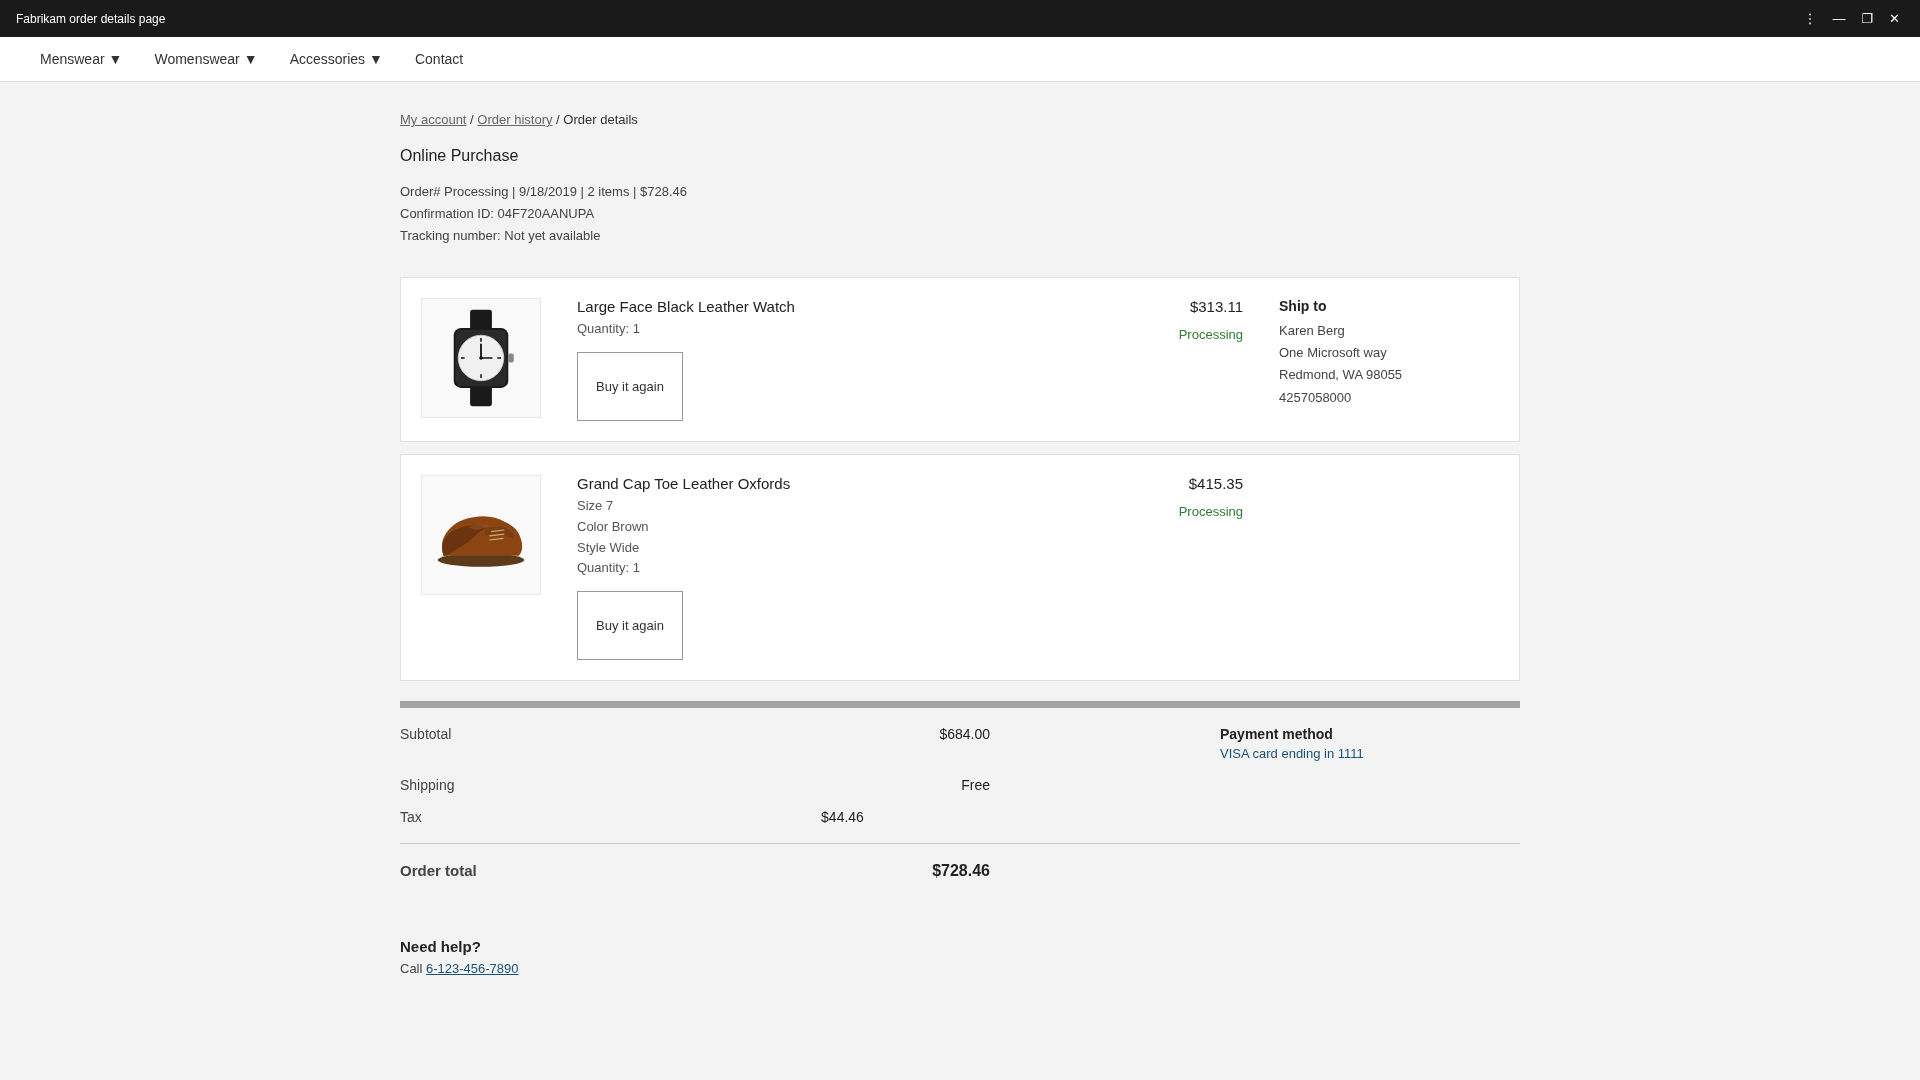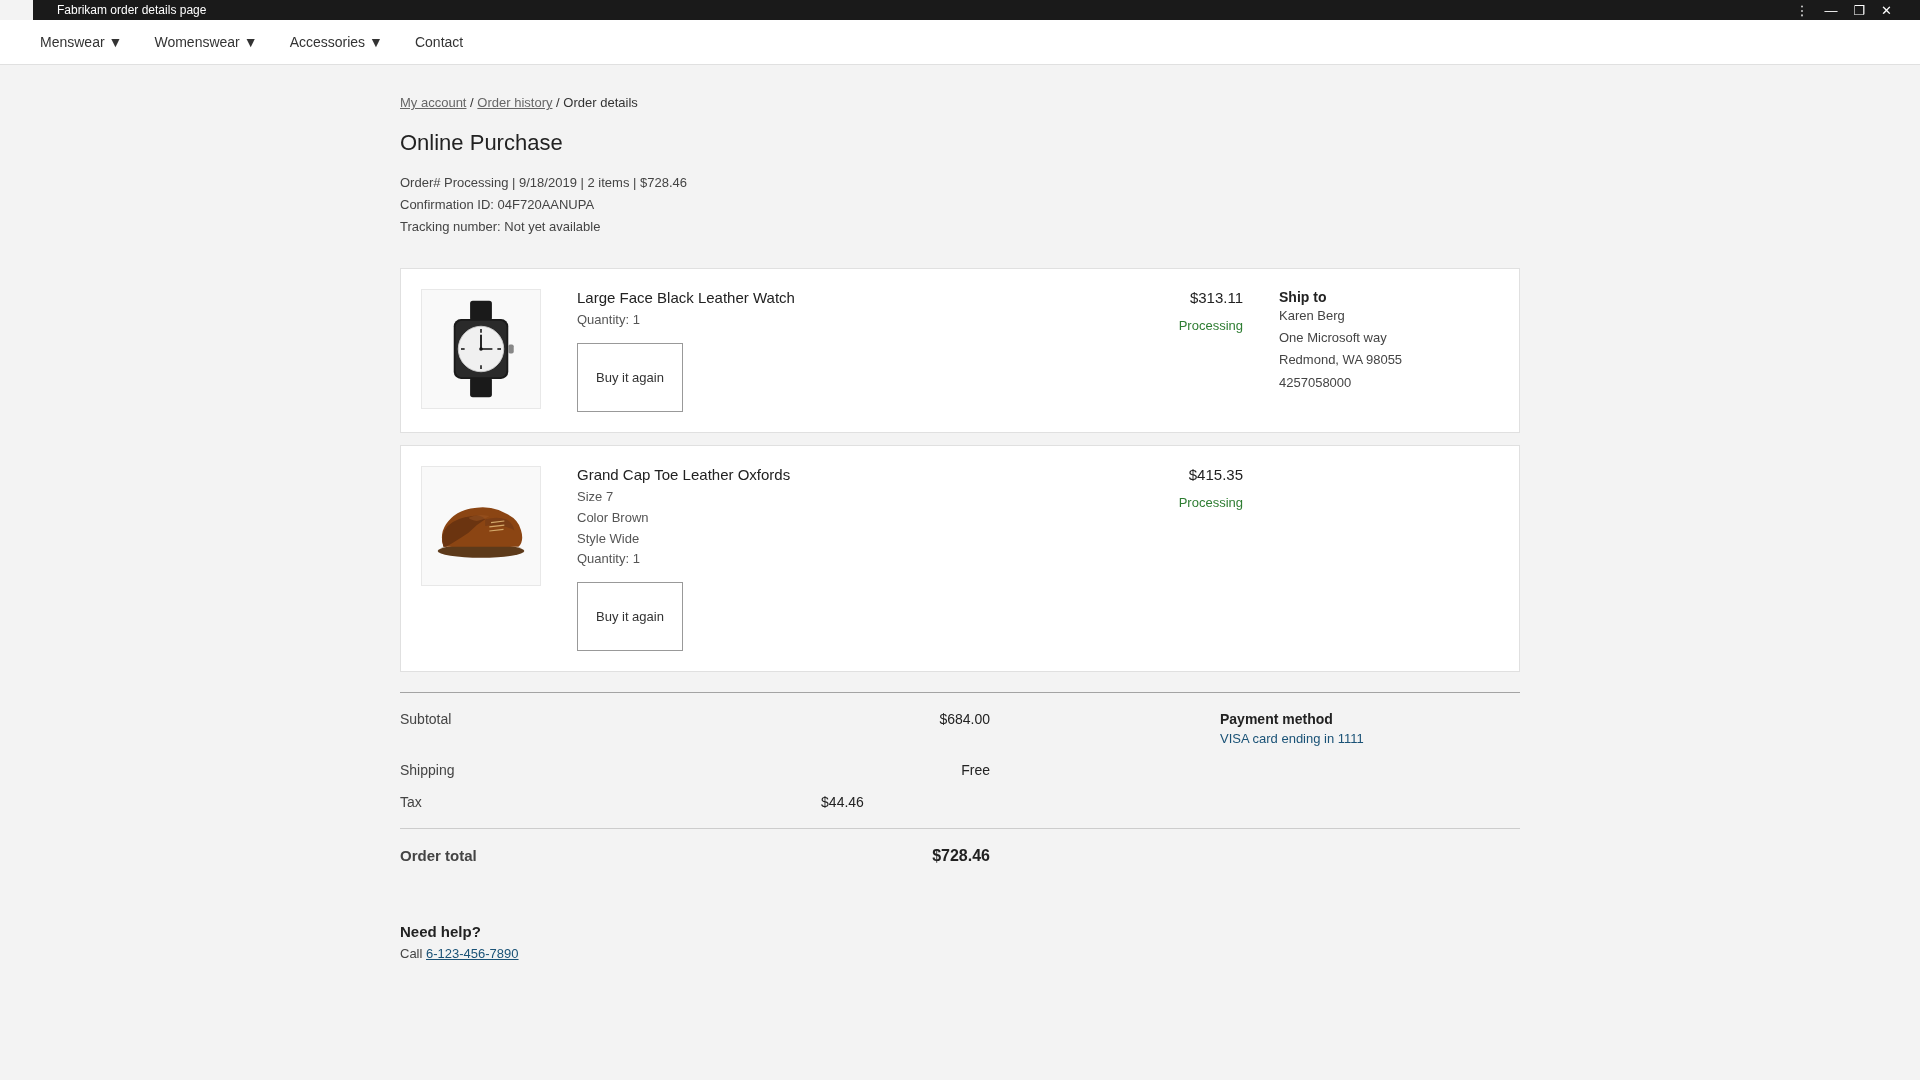--- a/index.html
+++ b/index.html
@@ -2,27 +2,26 @@
 <html><head>
   <meta charset="utf-8">
   <style>
     * { margin: 0; padding: 0; box-sizing: border-box; }
     body { font-family: 'Segoe UI', Arial, sans-serif; background: #f3f3f3; font-size: 14px; color: #222; }
 
     
     .titlebar {
       background: #1a1a1a;
       color: #fff;
-      height: 20px;
+      height: 37px;
       display: flex;
       align-items: center;
       justify-content: space-between;
-      padding: 0 24px;
+      padding: 0 16px;
       font-size: 12px;
-      margin-left: 33px;
     }
     .titlebar-controls { display: flex; gap: 8px; }
     .titlebar-btn { background: none; border: none; color: #fff; cursor: pointer; font-size: 13px; padding: 0 4px; }
 
     
     .navbar {
       background: #fff;
       border-bottom: 1px solid #e0e0e0;
       padding: 14px 40px;
       display: flex;
@@ -41,21 +40,21 @@
 
     
     .main { background: #f3f3f3; padding: 30px 40px; max-width: 1200px; margin: 0 auto; }
 
     
     .breadcrumb { font-size: 13px; color: #666; margin-bottom: 20px; }
     .breadcrumb a { color: #666; text-decoration: underline; cursor: pointer; }
     .breadcrumb span { color: #333; }
 
     
-    .page-title { font-size: 22px; font-weight: 400; color: #222; margin-bottom: 16px; }
+    .page-title { font-size: 16px; font-weight: 400; color: #222; margin-bottom: 16px; }
 
     
     .order-meta { font-size: 13px; color: #444; line-height: 1.7; margin-bottom: 30px; }
 
     
     .order-items { background: #f3f3f3; }
 
     .order-item {
       background: #fff;
       border: 1px solid #e0e0e0;
@@ -92,29 +91,29 @@
     }
 
     .item-price-col {
       text-align: right;
       min-width: 100px;
     }
     .item-price { font-size: 15px; color: #222; margin-bottom: 12px; }
     .item-status { color: #2e7d32; font-size: 13px; }
 
     .ship-to-col { min-width: 220px; }
-    .ship-to-title { font-size: 14px; font-weight: 600; color: #222; }
+    .ship-to-title { font-size: 14px; font-weight: 600; color: #222; margin-bottom: 6px; }
     .ship-to-details { font-size: 13px; color: #444; line-height: 1.7; }
 
     
     .order-summary {
       background: #f3f3f3;
       margin-top: 20px;
       padding-top: 10px;
-      border-top: 1px solid #a3a3a3;
+      border-top: 7px solid #a3a3a3;
     }
     .summary-row {
       display: flex;
       justify-content: space-between;
       align-items: flex-start;
       padding: 8px 0;
       font-size: 14px;
     }
     .summary-row .label { color: #444; }
     .summary-row .value { color: #222; font-size: 14px; }

